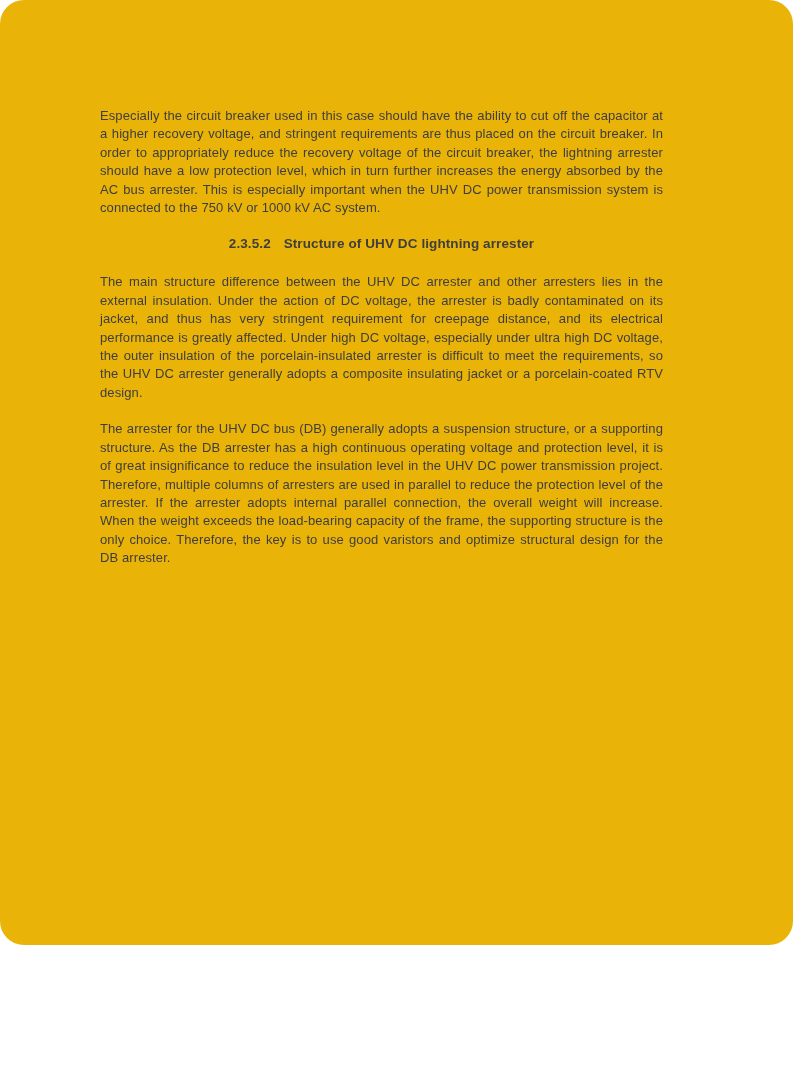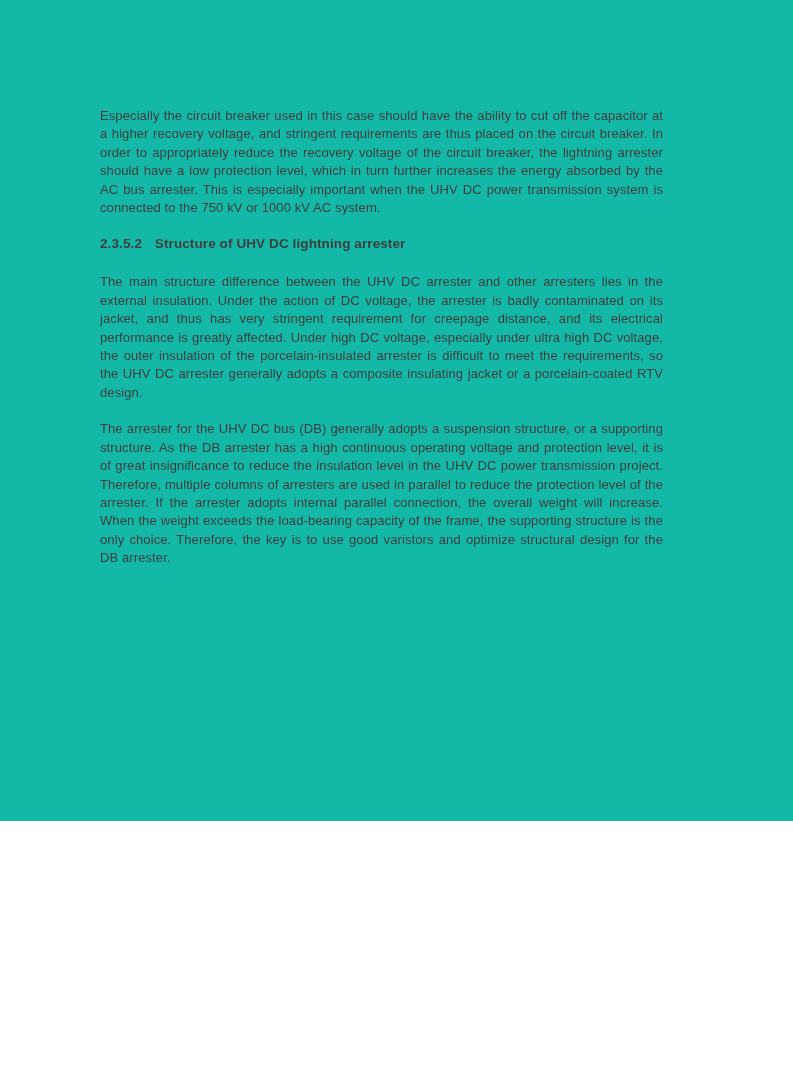--- a/index.html
+++ b/index.html
@@ -3,45 +3,47 @@
 <meta charset="utf-8">
 <style>
   html, body {
     margin: 0;
     padding: 0;
     background: #ffffff;
   }
   .page {
     position: relative;
     width: 793px;
-    height: 821px;
-    background: #14b8a6;
+    height: 945px;
+    background: #eab308;
     overflow: hidden;
     font-family: "Liberation Sans", "DejaVu Sans", sans-serif;
     color: #3e3e3e;
+    border-radius: 24px;
   }
   .content {
     position: absolute;
     left: 100px;
     top: 107px;
     width: 563px;
   }
   .para {
     font-size: 13px;
     line-height: 18.4px;
     text-align: justify;
     letter-spacing: 0.1px;
     margin: 0 0 18px 0;
   }
   .heading {
     font-size: 13.5px;
     line-height: 18px;
     font-weight: bold;
     margin: 0 0 20px 0;
     letter-spacing: 0.1px;
+    text-align: center;
   }
   .heading .section-title {
     margin-left: 9px;
   }
   .page-number {
     position: absolute;
     left: 35px;
     top: 1015px;
     font-size: 13px;
     line-height: 14px;

